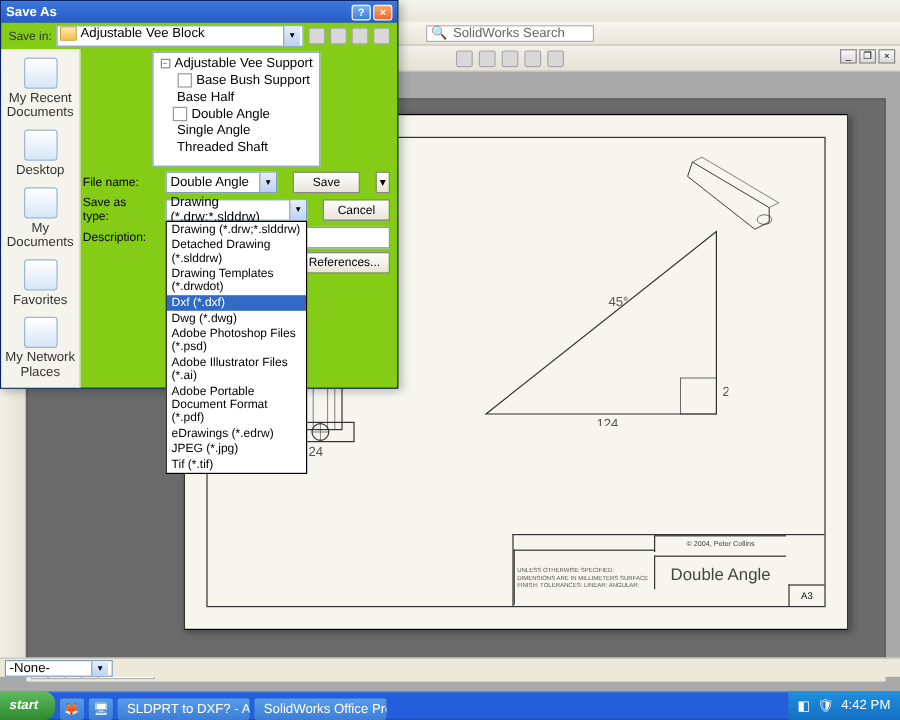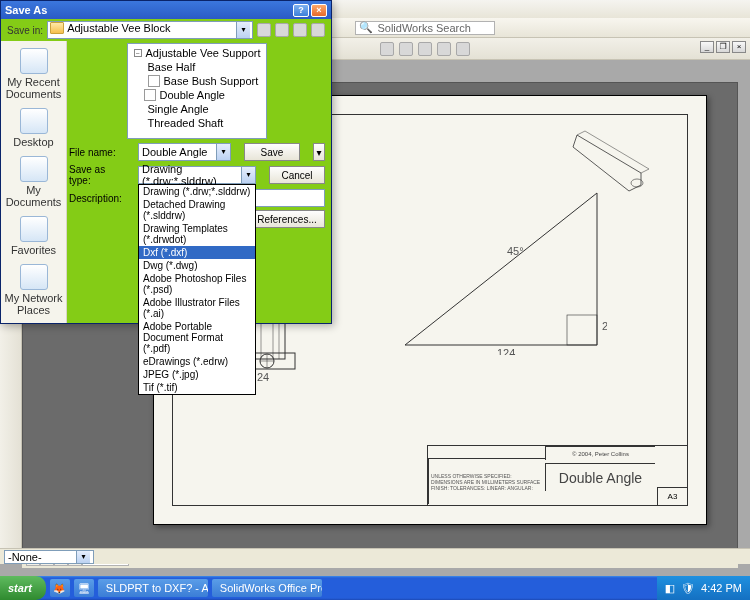--- a/index.html
+++ b/index.html
@@ -40,21 +40,21 @@
 .left-strip .vtab { writing-mode: vertical-rl; transform: rotate(180deg); font-size: 9px; padding: 4px 2px; color: #555; border-bottom: 1px solid #c7c3b4; }
 
 .sheet-tabs { position: absolute; left: 22px; right: 12px; bottom: 14px; height: 18px; background: #ece9d8; display: flex; align-items: center; gap: 0; padding-left: 4px; }
 .sheet-tabs .nav-btn { width: 14px; height: 14px; background: #f2f0e8; border: 1px solid #b2b2b2; font-size: 8px; text-align: center; }
 .sheet-tabs .tab { background: #fff; border: 1px solid #b2b2b2; padding: 0 8px; height: 14px; line-height: 14px; font-size: 9px; }
 
 .status-bar { height: 18px; background: #ece9d8; display: flex; align-items: center; padding: 0 6px; font-size: 10px; color: #333; }
 .status-fill { flex: 1; }
 .status-seg { border-left: 1px solid #c7c3b4; padding: 0 8px; }
 
-.taskbar { position: absolute; bottom: 0; left: 0; right: 0; height: 24px; background: linear-gradient(#3f8ce8,#245edb 8%,#245edb 92%,#1c49b5); display: flex; align-items: center; }
+.taskbar { position: absolute; bottom: 0; left: 0; right: 0; height: 24px; background: linear-gradient(#3f8ce8,#245edb 8%,#245edb 92%,#1c49b5); display: flex; align-items: flex-end; }
 .start { height: 24px; padding: 0 14px 0 8px; background: linear-gradient(#5fbb5f,#2f8a2f); color: #fff; font-weight: bold; font-style: italic; font-size: 13px; display: flex; align-items: center; border-radius: 0 10px 10px 0; }
 .task-btn { margin-left: 4px; height: 18px; padding: 0 8px; background: linear-gradient(#5a9de8,#3b7dd6); color: #fff; font-size: 10px; display: flex; align-items: center; border-radius: 2px; max-width: 110px; overflow: hidden; white-space: nowrap; }
 .tray { margin-left: auto; height: 24px; background: linear-gradient(#1f90df,#1470c2); padding: 0 8px; display: flex; align-items: center; gap: 6px; color: #fff; font-size: 10px; }
 
 
 .dialog { position: absolute; top: 0; left: 0; width: 332px; background: #84cc16; border: 1px solid #0a246a; box-shadow: 2px 2px 8px rgba(0,0,0,.3); z-index: 50; }
 .dlg-title { height: 18px; background: linear-gradient(#3b77dd,#2a5bc5); color: #fff; font-size: 11px; font-weight: bold; padding: 0 4px; display: flex; align-items: center; }
 .dlg-title .tbtns { margin-left: auto; display: flex; gap: 2px; }
 .dlg-title .tbtn { width: 16px; height: 13px; background: linear-gradient(#ffa869,#e66a2c); border: 1px solid #fff; border-radius: 2px; font-size: 9px; text-align: center; line-height: 11px; color: #fff; }
 .dlg-title .tbtn.min,.dlg-title .tbtn.max { background: linear-gradient(#7fb1ef,#3d80da); }
@@ -249,25 +249,25 @@
           <span>My Network Places</span>
         </div>
     </div>
     <div class="dlg-main">
       <div class="file-list">
         <div class="item">
             <span class="tree-icon">−</span>
             <span>Adjustable Vee Support</span>
           </div>
         <div class="item" style="padding-left:16px">
-            <span>Base Half</span>
-          </div>
-        <div class="item" style="padding-left:16px">
             <span class="dwg-icon"></span>
             <span>Base Bush Support</span>
+          </div>
+        <div class="item" style="padding-left:16px">
+            <span>Base Half</span>
           </div>
         <div class="item" style="padding-left:12px">
             <span class="dwg-icon"></span>
             <span>Double Angle</span>
           </div>
         <div class="item" style="padding-left:16px">
             <span>Single Angle</span>
           </div>
         <div class="item" style="padding-left:16px">
             <span>Threaded Shaft</span>

